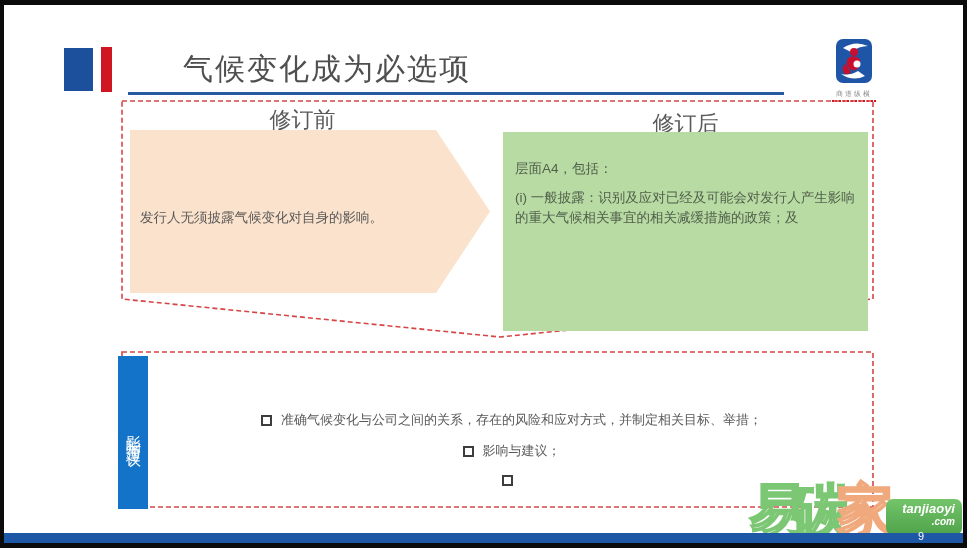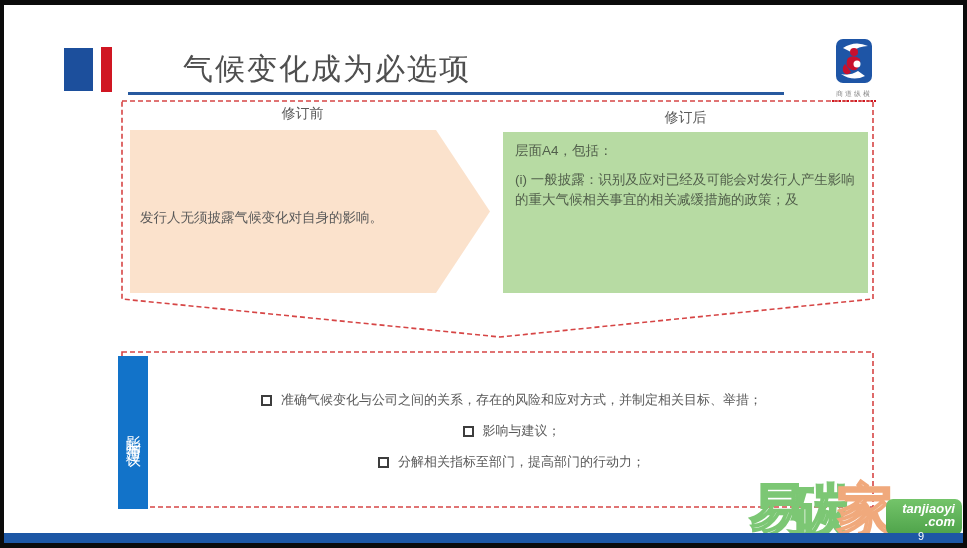--- a/index.html
+++ b/index.html
@@ -20,47 +20,47 @@
     letter-spacing:2px;white-space:nowrap;margin-left:44px;
   }
   .title-underline{position:absolute;left:124px;top:87px;width:656px;height:3px;background:#27599F;}
   
   .logo{position:absolute;left:818px;top:33px;width:64px;text-align:center;}
   .logo-caption{font-size:7px;color:#8d8d8d;letter-spacing:2px;margin-top:1px;white-space:nowrap;}
   .logo-sub{width:44px;margin:1px auto 0;border-top:2px dotted #D0151F;height:0;}
   
   .overlay-svg{position:absolute;left:0;top:0;width:959px;height:528px;pointer-events:none;}
   
-  .col-header{position:absolute;font-size:14px;color:#595959;text-align:center;white-space:nowrap;}
+  .col-header{position:absolute;font-size:22px;color:#595959;text-align:center;white-space:nowrap;}
   .hdr-before{left:126px;top:100px;width:345px;}
   .hdr-after{left:499px;top:104px;width:365px;}
   .before-arrow{
     position:absolute;left:126px;top:125px;width:360px;height:163px;
     background:#FBE2CC;
     clip-path:polygon(0 0,85% 0,100% 50%,85% 100%,0 100%);
     display:flex;align-items:center;
     padding:12px 70px 0 10px;box-sizing:border-box;
     font-size:13.5px;color:#595959;line-height:19px;
   }
   .after-box{
-    position:absolute;left:499px;top:127px;width:365px;height:161px;
+    position:absolute;left:499px;top:127px;width:365px;height:199px;
     background:#B7DBA3;box-sizing:border-box;
-    padding:9px 12px 8px 12px;
+    padding:27px 12px 8px 12px;
     font-size:13.5px;color:#515F4B;line-height:20px;
   }
   .after-box p{margin:0 0 9px 0;}
   
   .impact-bar{
     position:absolute;left:114px;top:351px;width:30px;height:153px;
     background:#1273C9;color:#fff;
     display:flex;align-items:center;justify-content:center;
     writing-mode:vertical-rl;text-orientation:upright;
     font-size:15px;letter-spacing:4px;
   }
-  .bullets{position:absolute;left:146px;top:388px;width:723px;text-align:right;}
+  .bullets{position:absolute;left:146px;top:408px;width:723px;text-align:right;}
   .bullet-line{
     display:flex;align-items:center;justify-content:center;
     margin-bottom:17px;font-size:13px;color:#595959;line-height:14px;
   }
   .bullet-sq{
     display:inline-block;width:7px;height:7px;border:2px solid #3d3d3d;
     margin-right:9px;flex:0 0 auto;
   }
   
   .watermark{position:absolute;left:0;top:0;width:959px;height:528px;pointer-events:none;}
@@ -73,21 +73,21 @@
   .wm-c1{left:789px;}
   .wm-c2{left:833px;color:rgba(240,169,124,0.18);-webkit-text-stroke:2px #F0A97C;}
   .wm-badge{
     position:absolute;left:882px;top:494px;width:76px;height:36px;
     background:linear-gradient(#74C46A,#4EA34A);
     border-radius:7px;box-sizing:border-box;
     color:#fff;font-weight:bold;font-style:italic;
     text-align:right;padding:3px 7px 0 0;
   }
   .wm-badge .l1{font-size:13px;line-height:14px;}
-  .wm-badge .l2{font-size:13px;line-height:12px;}
+  .wm-badge .l2{font-size:10px;line-height:12px;}
   
   .bottom-bar{
     position:absolute;left:4px;top:533px;width:959px;height:10px;background:#1D57A5;
   }
   .page-number{
     position:absolute;left:902px;top:-3px;width:30px;text-align:center;
     color:#fff;font-size:11px;
   }
 </style>
 </head>
@@ -137,21 +137,20 @@
     <div class="bullet-line">
       <span class="bullet-sq"></span>
       <span>准确气候变化与公司之间的关系，存在的风险和应对方式，并制定相关目标、举措；</span>
     </div>
     <div class="bullet-line">
       <span class="bullet-sq"></span>
       <span>影响与建议；</span>
     </div>
     <div class="bullet-line">
       <span class="bullet-sq"></span>
-      <span>分解相关指标至部门，提高部门的行动力；</span>
     </div>
   </div>
 
   <div class="watermark">
     <span class="wm-char wm-c0">易</span>
     <span class="wm-char wm-c1">碳</span>
     <span class="wm-char wm-c2">家</span>
     <div class="wm-badge">
       <div class="l1">tanjiaoyi</div>
       <div class="l2">.com</div>

